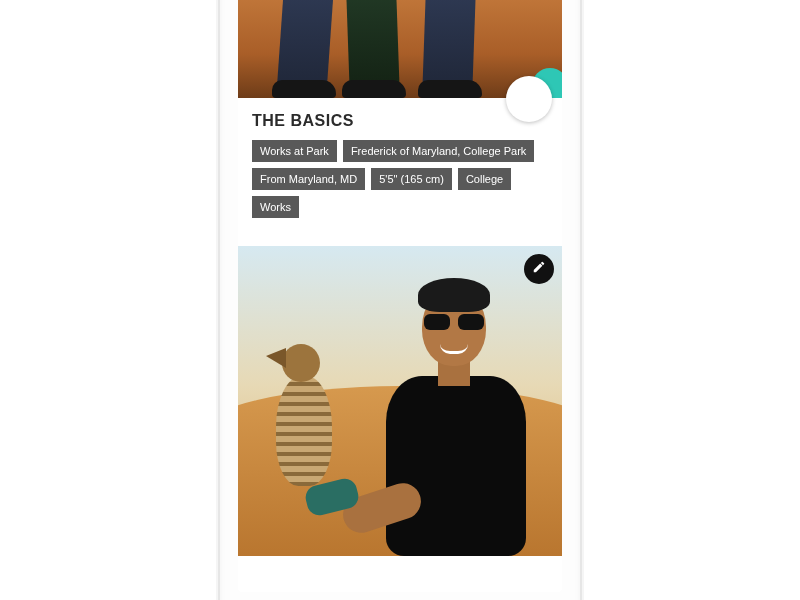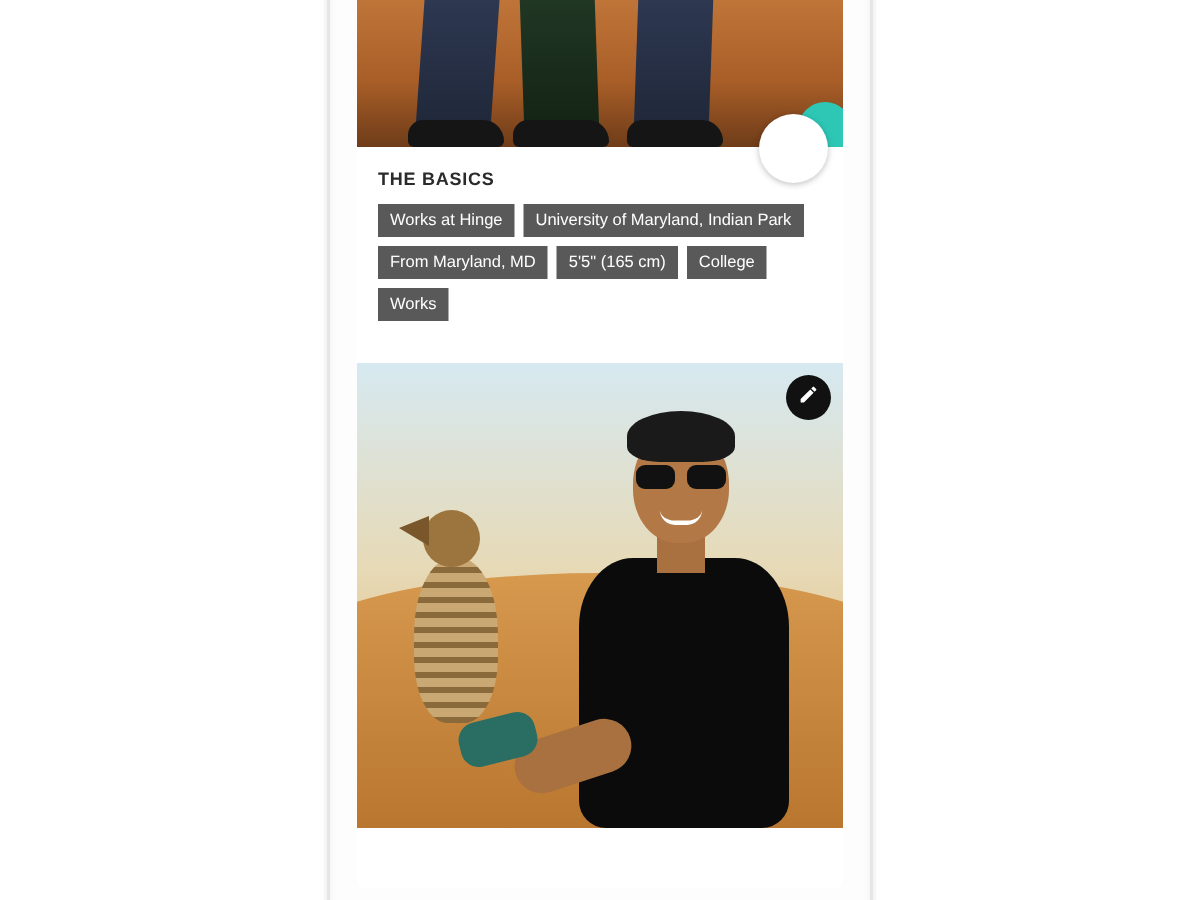--- a/index.html
+++ b/index.html
@@ -78,21 +78,21 @@
     background:#ffffff;
     padding:14px 14px 28px 14px;
   }
   .badge-circle {
     position:absolute; top:-22px; right:10px;
     width:46px; height:46px; border-radius:50%;
     background:#ffffff;
     box-shadow:0 1px 4px rgba(0,0,0,.25);
   }
   .section-title{
-    font-size:12px; font-weight:700; letter-spacing:.5px;
+    font-size:16px; font-weight:700; letter-spacing:.5px;
     color:#2b2b2b; margin-bottom:10px;
   }
   .tag-row{ display:flex; flex-wrap:wrap; gap:6px; }
   .tag{
     background:#595959; color:#fff;
     font-size:11px; padding:5px 8px;
     white-space:nowrap;
   }
 
   
@@ -211,22 +211,22 @@
       <div class="shoe s1"></div>
       <div class="shoe s2"></div>
       <div class="shoe s3"></div>
       <div class="teal-corner"></div>
     </div>
 
     <div class="card">
       <div class="badge-circle"></div>
       <div class="section-title">THE BASICS</div>
       <div class="tag-row">
-        <span class="tag">Works at Hinge</span>
-        <span class="tag">University of Maryland, Indian Park</span>
+        <span class="tag">Works at Park</span>
+        <span class="tag">Frederick of Maryland, College Park</span>
         <span class="tag">From Maryland, MD</span>
         <span class="tag">5'5" (165 cm)</span>
         <span class="tag">College</span>
         <span class="tag">Works</span>
       </div>
     </div>
 
     <div class="photo-bottom">
       <div class="sky"></div>
       <div class="dune"></div>

